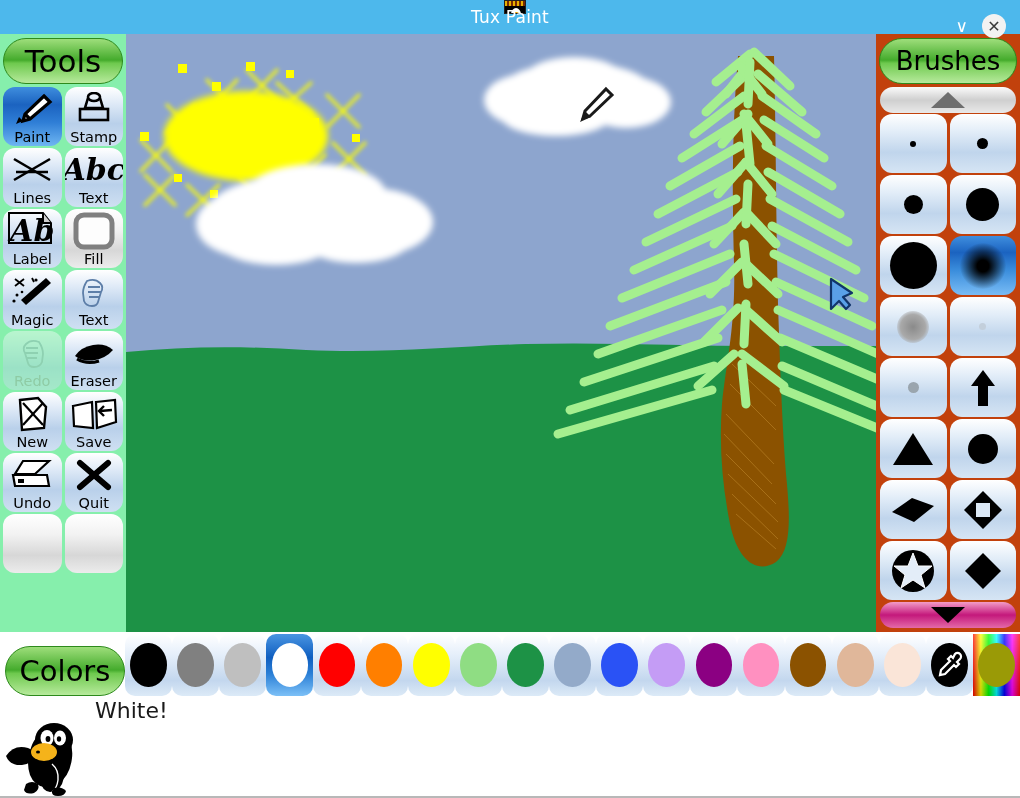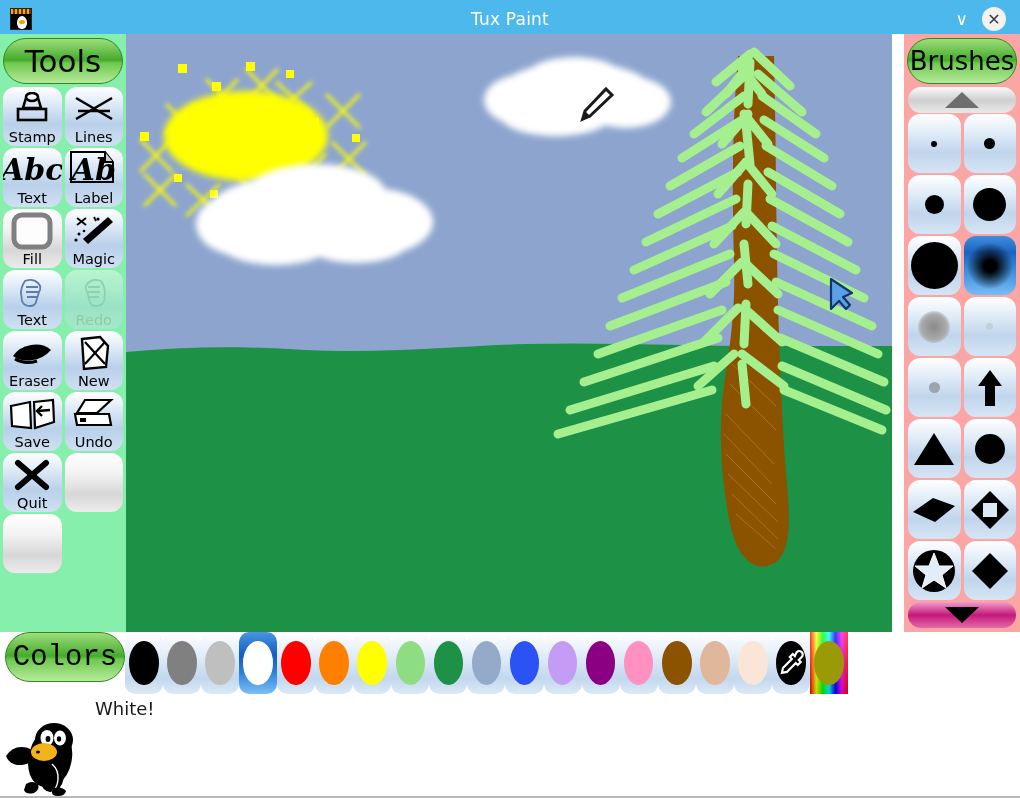--- a/index.html
+++ b/index.html
@@ -7,21 +7,21 @@
     width: 1020px; height: 798px;
     overflow: hidden;
     font-family: "DejaVu Sans", "Liberation Sans", sans-serif;
     background: #ffffff;
   }
 
   
   .titlebar {
     position: absolute; left: 0; top: 0; width: 1020px; height: 38px;
     background: #4db8ec;
-    display: flex; align-items: center;
+    display: flex; align-items: center; flex-direction: column;
   }
   .titlebar-icon {
     width: 22px; height: 22px; margin-left: 10px;
     background: #000; border: 1px solid #222;
     position: relative; overflow: hidden;
   }
   .titlebar-icon .tp-strip {
     position:absolute; left:0; top:0; width:100%; height:5px;
     background: repeating-linear-gradient(90deg,#e8b000 0 2px,#7a2b00 2px 4px);
   }
@@ -104,22 +104,22 @@
     width: 100%;
   }
   .tool-icon svg { display: block; }
   .tool-icon .abc {
     font-family: "DejaVu Serif", serif; font-style: italic;
     font-weight: bold; font-size: 30px; color: #000; line-height: 1;
   }
 
   
   .brush-col {
-    position: absolute; right: 0; top: 0; width: 116px; height: 598px;
-    background: #fca5a5;
+    position: absolute; right: 0; top: 0; width: 144px; height: 598px;
+    background: #c2410c;
   }
   .scroll-btn {
     margin: 1px 4px; height: 26px; border-radius: 13px;
     display: flex; align-items: center; justify-content: center;
     cursor: pointer;
   }
   .scroll-btn.up {
     background: linear-gradient(180deg,#fbfbfb 0%,#cfcfcf 50%,#e9e9e9 100%);
   }
   .scroll-btn.down {
@@ -147,22 +147,22 @@
   
   .canvas-wrap {
     position: absolute; left: 126px; top: 0;
     width: 766px; height: 598px;
     background: #8da5ce; overflow: hidden;
   }
   .canvas-wrap svg { display:block; }
 
   
   .colors-row {
-    position: absolute; left: 0; top: 598px; width: 848px; height: 64px;
-    background: #ffffff; display: flex; align-items: flex-start; font-family: Liberation Mono, monospace;
+    position: absolute; left: 0; top: 598px; width: 1020px; height: 64px;
+    background: #ffffff; display: flex; align-items: flex-end;
   }
   .colors-header {
     width: 120px; height: 50px; margin-left: 5px; flex: none;
     border-radius: 25px;
     background: linear-gradient(180deg,#9ede7b 0%,#44ab2c 48%,#6ec94e 55%,#b7ea9c 100%);
     border: 1px solid #2d8a1c;
     display: flex; align-items: center; justify-content: center;
     color:#000; font-size: 29px;
   }
   .swatches { display: flex; height: 62px; flex: 1; }
@@ -189,21 +189,21 @@
   .swatch.picker .blob { position:relative; background:#9a9a06; }
   .swatch.eyedrop .blob { background:#000; display:flex;align-items:center;justify-content:center; }
 
   
   .status-area {
     position: absolute; left: 0; top: 662px; width: 1020px; height: 102px;
     background: #ffffff;
   }
   .status-text {
     position: absolute; left: 95px; top: 2px;
-    font-size: 18px; color: #1a1a1a;
+    font-size: 22px; color: #1a1a1a;
   }
   .tux { position: absolute; left: 2px; top: 24px; }
   .bottom-line {
     position:absolute; left:0; bottom:0; width:1020px; height:2px;
     background:#b8b8b8;
   }
 </style>
 </head>
 <body>
 
@@ -219,20 +219,32 @@
     <div class="tb-close">✕</div>
   </div>
 </div>
 
 <div class="app">
 
   <div class="tools-col">
     <div class="panel-header">Tools</div>
     <div class="tool-grid">
 
+      <div class="tool-btn selected">
+        <div class="tool-icon">
+          <svg width="44" height="34" viewBox="0 0 44 34">
+              <g stroke="#000" stroke-width="3.2" fill="#fff">
+            <path d="M34 4 L40 10 L20 27 L13 29 L15 22 Z"></path>
+                <path d="M15 22 L20 27"></path>
+              </g>
+            <path d="M13 29 L6 32 L9 25 Z" fill="#000"></path>
+            </svg>
+        </div>
+        <div class="tool-label">Paint</div>
+      </div>
 
       <div class="tool-btn">
         <div class="tool-icon">
           <svg width="42" height="34" viewBox="0 0 42 34">
               <g fill="none" stroke="#000" stroke-width="2.6">
             <ellipse cx="21" cy="5" rx="6" ry="4"></ellipse>
                 <path d="M15 6 L12 16 L30 16 L27 6"></path>
             <rect x="7" y="17" width="28" height="11"></rect>
               </g>
             </svg>

